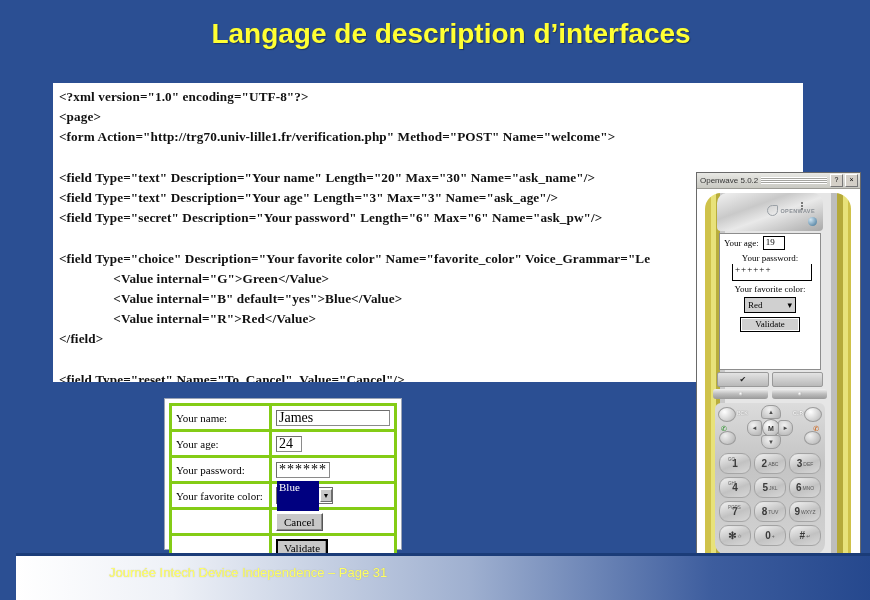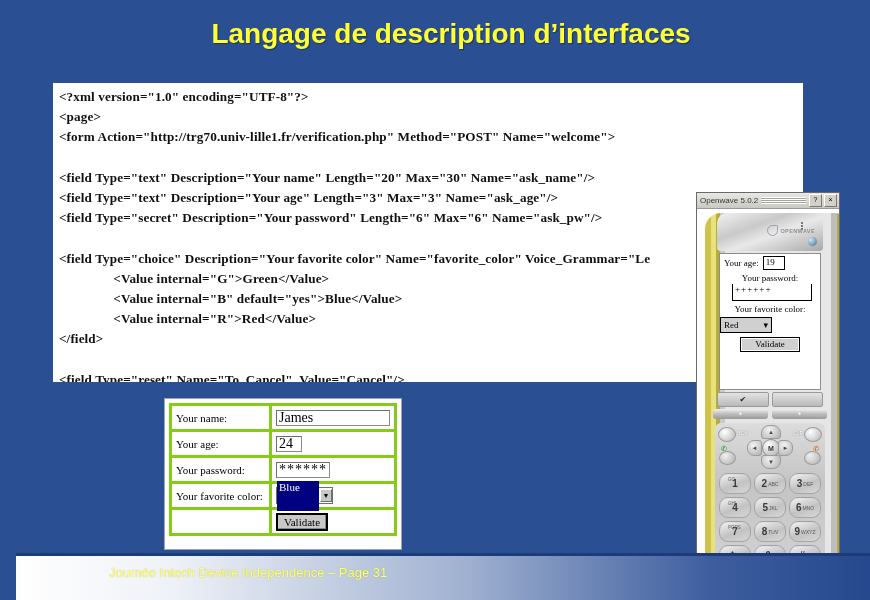--- a/index.html
+++ b/index.html
@@ -137,22 +137,22 @@
     line-height: 14px;
     padding: 1px 7px;
     color: #000;
   }
   .wbtn.strong { border: 2px solid #000; padding: 0px 6px; }
   td.btncell { text-align: left; }
 
   
   #phonewin {
     position: absolute;
-    left: 680px; top: 192px;
-    width: 144px; height: 395px;
+    left: 680px; top: 172px;
+    width: 165px; height: 395px;
     background: #d8d8d0;
     border: 1px solid #6a6a6a;
     box-sizing: border-box;
     overflow: hidden;
   }
   #phonetitle {
     position: relative;
     height: 15px;
     background: linear-gradient(#e8e8e4, #c9c9c2);
     border-bottom: 1px solid #9a9a94;
@@ -440,20 +440,26 @@
           <td class="fld">
             <span class="wselect">
               <span class="val">Blue</span>
               <span class="arrow">▼</span>
             </span>
           </td>
         </tr>
         <tr>
           <td class="lbl">&nbsp;</td>
           <td class="fld btncell">
+            <span class="wbtn">Cancel</span>
+          </td>
+        </tr>
+        <tr>
+          <td class="lbl">&nbsp;</td>
+          <td class="fld btncell">
             <span class="wbtn strong">Validate</span>
           </td>
         </tr>
       </tbody>
     </table>
   </div>
 
   <div id="phonewin">
     <div id="phonetitle">
       <span class="t">Openwave 5.0.2</span>
@@ -478,21 +484,21 @@
       </div>
 
       <div class="pscreen">
         <div class="row">
           <span class="lbl">Your age:</span>
           <span class="pin">19</span>
         </div>
         <span class="center">Your password:</span>
         <div class="pwbox">++++++</div>
         <span class="center">Your favorite color:</span>
-        <div style="text-align:left">
+        <div style="text-align:center">
           <span class="psel">
             <span>Red</span>
             <span>▾</span>
           </span>
         </div>
         <span class="pbtn">Validate</span>
       </div>
 
       <div class="softrow">
         <span class="softkey">✔</span>

